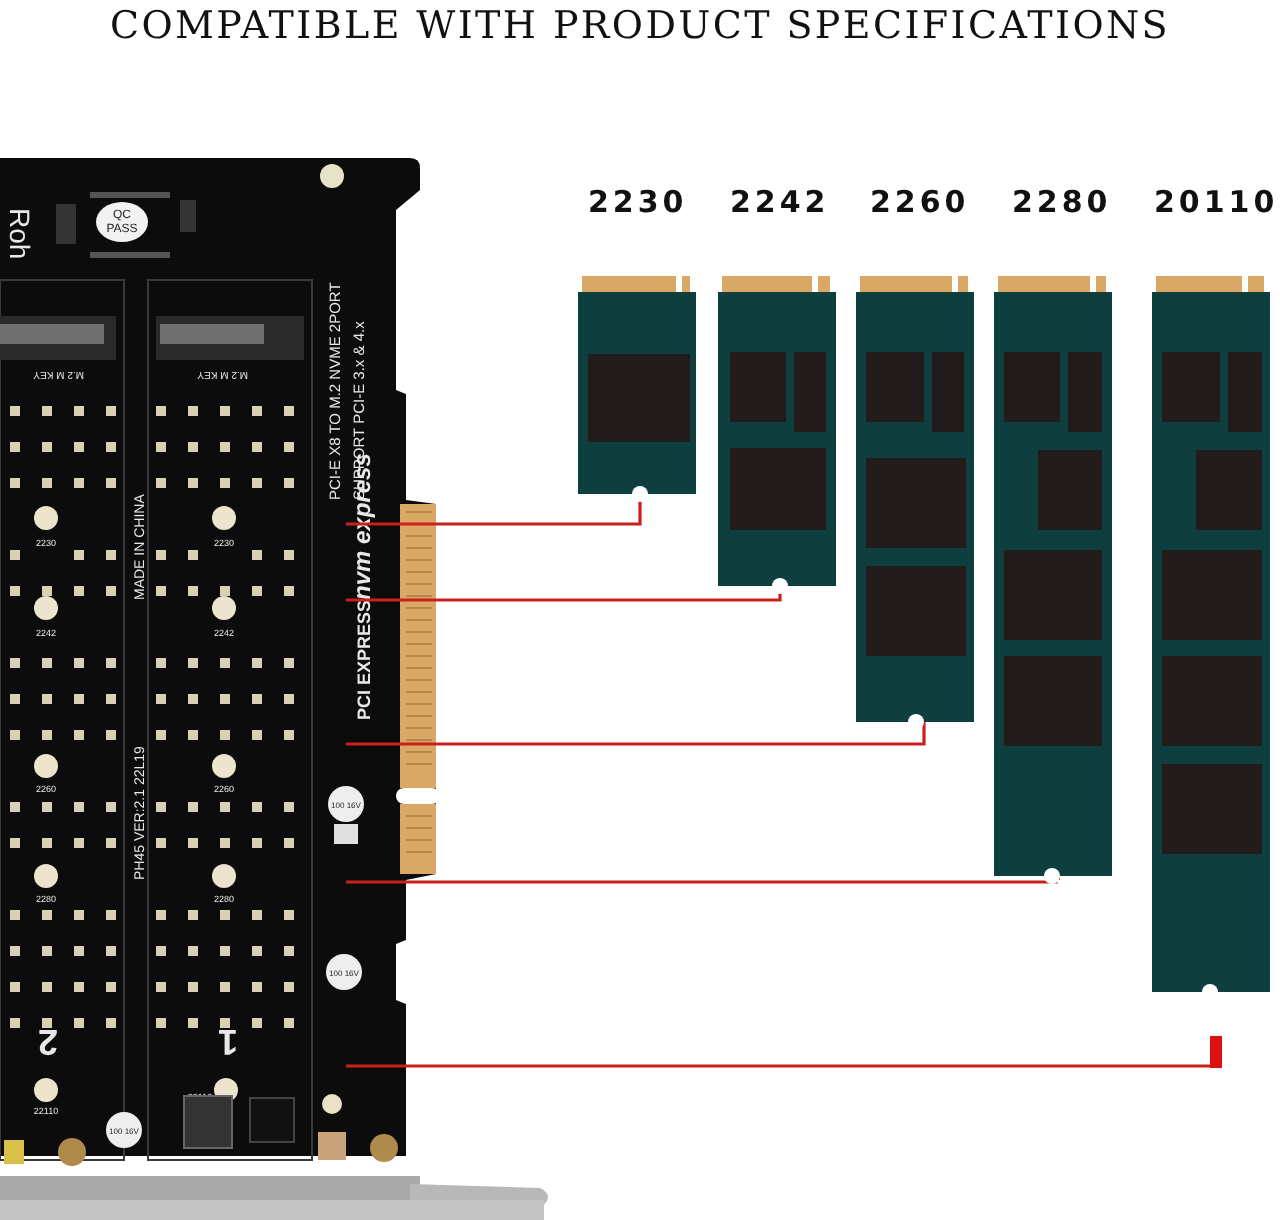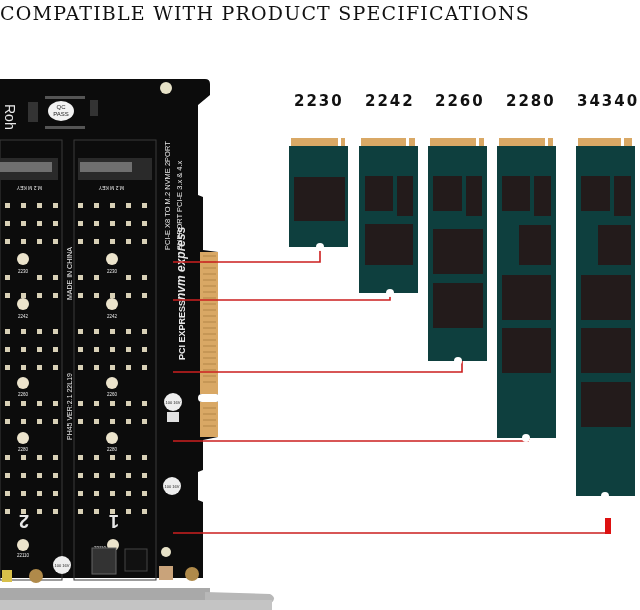--- a/index.html
+++ b/index.html
@@ -1,33 +1,33 @@
 <!DOCTYPE html>
 <html><head>
 <meta charset="utf-8">
 <style>
   html,body{margin:0;padding:0;background:#fff;}
   body{width:640px;height:610px;position:relative;overflow:hidden;font-family:"DejaVu Sans",sans-serif;}
-  .title{position:absolute;left:0;top:0;width:640px;text-align:left;font-family:"DejaVu Serif",serif;font-size:19px;letter-spacing:1.2px;color:#111;line-height:26px;}
+  .title{position:absolute;left:0;top:0;width:640px;text-align:center;font-family:"DejaVu Serif",serif;font-size:19px;letter-spacing:1.2px;color:#111;line-height:26px;}
   .sizes{position:absolute;top:92px;left:0;width:640px;height:20px;}
   .size{position:absolute;font-family:"DejaVu Sans",sans-serif;font-weight:bold;font-size:15px;letter-spacing:2px;color:#111;}
   svg{position:absolute;left:0;top:0;}
   .silk{fill:#e8e8e8;font-family:"Liberation Sans",sans-serif;}
 </style>
 </head>
 <body>
 
 <div class="title">COMPATIBLE WITH PRODUCT SPECIFICATIONS</div>
 
 <div class="sizes">
   <span class="size" style="left:294px">2230</span>
   <span class="size" style="left:365px">2242</span>
   <span class="size" style="left:435px">2260</span>
   <span class="size" style="left:506px">2280</span>
-  <span class="size" style="left:577px">34340</span>
+  <span class="size" style="left:577px">20110</span>
 </div>
 
 <svg width="640" height="610" viewBox="0 0 640 610">
 
   <g>
     <rect x="0" y="588" width="210" height="14" fill="#a9a9a9"></rect>
     <path d="M205 592 L270 594 Q278 598 270 604 L205 604 Z" fill="#b8b8b8"></path>
     <rect x="0" y="600" width="272" height="10" fill="#c4c4c4"></rect>
   </g>
 

